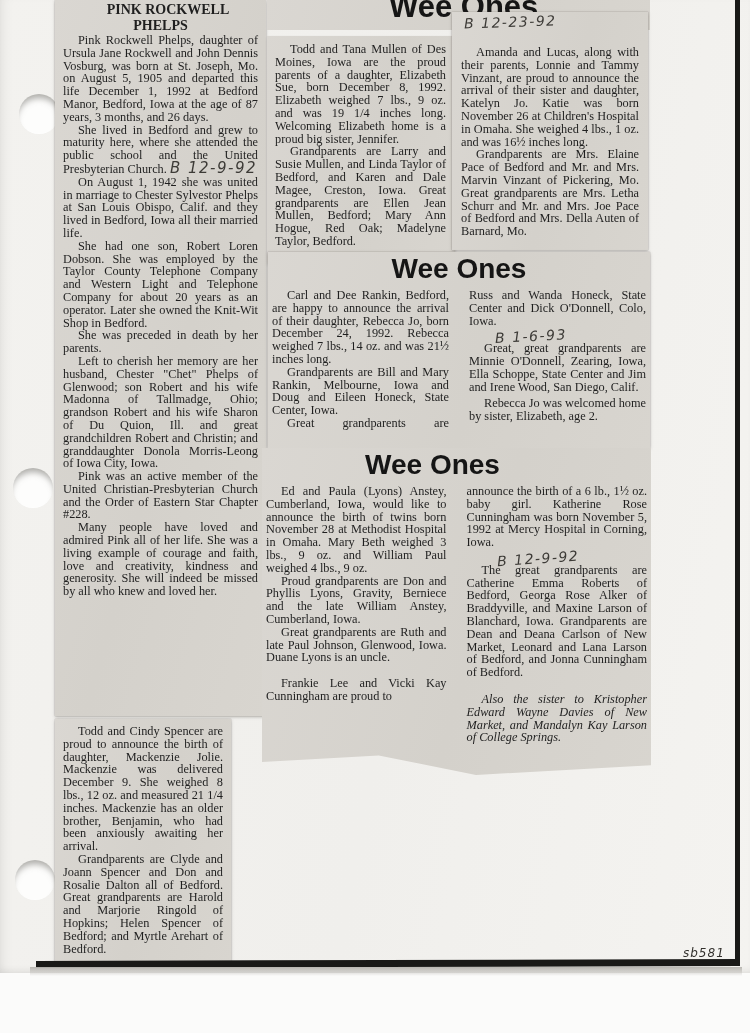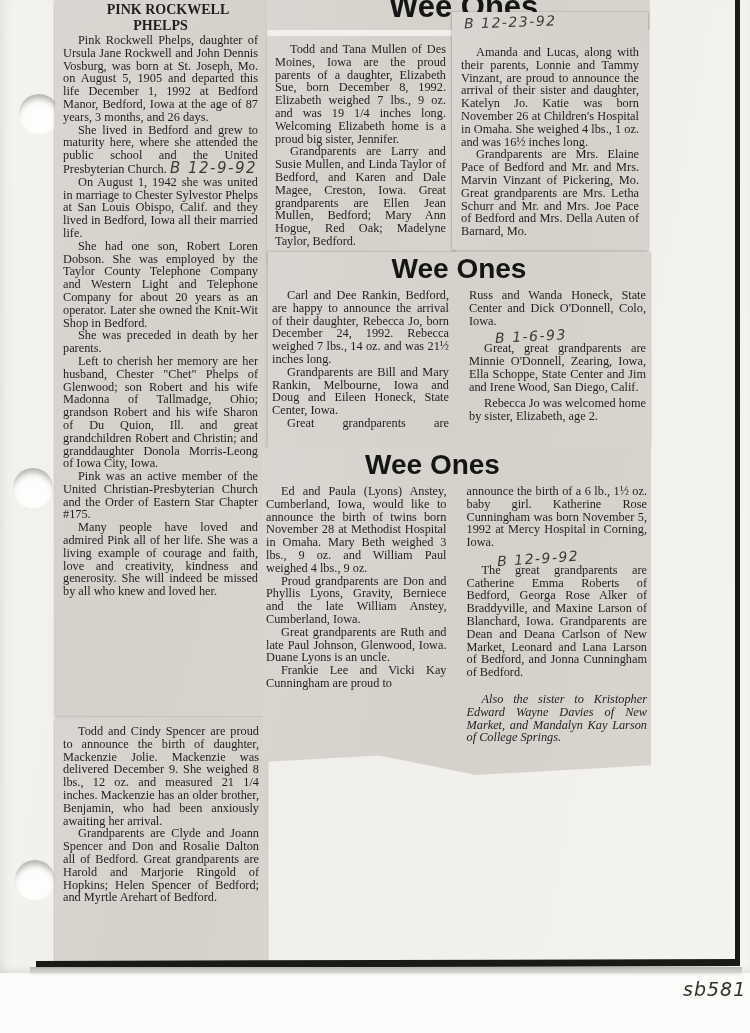--- a/index.html
+++ b/index.html
@@ -24,46 +24,46 @@
   .news p.spread{text-align-last:justify;}
   .obit-title{font-weight:bold;text-align:center;font-size:14px;line-height:16px;
               margin:3px 0 3px;text-indent:0;}
   .wee{font-family:"Liberation Sans", sans-serif;font-weight:bold;color:#151515;
        letter-spacing:0;white-space:nowrap;}
   .hand{font-family:"DejaVu Sans", sans-serif;font-style:italic;color:#3d3b37;
         font-size:14px;letter-spacing:1.5px;white-space:nowrap;}
   .cols{display:flex;gap:20px;padding:0 4px;}
   .col{flex:1 1 0;}
   .sb{position:absolute;left:683px;top:946px;font-family:"DejaVu Sans",sans-serif;
-      font-style:italic;font-size:19px;letter-spacing:1px;color:#33312d;margin-top:32px;}
+      font-style:italic;font-size:12px;letter-spacing:1px;color:#33312d;}
 </style>
 </head>
 <body>
 
 <div id="stage">
   <div class="page"></div>
 
   <div class="hole" style="left:19px;top:94px;"></div>
   <div class="hole" style="left:13px;top:468px;"></div>
   <div class="hole" style="left:15px;top:860px;"></div>
 
   <div class="clip news" style="left:55px;top:0;width:211px;height:716px;padding:2px 8px;box-sizing:border-box;">
     <p class="obit-title"><span>PINK ROCKWELL</span><br><span>PHELPS</span></p>
     <p>Pink Rockwell Phelps, daughter of Ursula Jane Rockwell and John Dennis Vosburg, was born at St. Joseph, Mo. on August 5, 1905 and departed this life December 1, 1992 at Bedford Manor, Bedford, Iowa at the age of 87 years, 3 months, and 26 days.</p>
     <p><span>She lived in Bedford and grew to maturity here, where she attended the public school and the United Presbyterian Church.</span>
       <span class="hand" style="font-size:15px;">B 12-9-92</span></p>
     <p>On August 1, 1942 she was united in marriage to Chester Sylvestor Phelps at San Louis Obispo, Calif. and they lived in Bedford, Iowa all their married life.</p>
     <p>She had one son, Robert Loren Dobson. She was employed by the Taylor County Telephone Company and Western Light and Telephone Company for about 20 years as an operator. Later she owned the Knit-Wit Shop in Bedford.</p>
     <p>She was preceded in death by her parents.</p>
     <p>Left to cherish her memory are her husband, Chester "Chet" Phelps of Glenwood; son Robert and his wife Madonna of Tallmadge, Ohio; grandson Robert and his wife Sharon of Du Quion, Ill. and great grandchildren Robert and Christin; and granddaughter Donola Morris-Leong of Iowa City, Iowa.</p>
-    <p>Pink was an active member of the United Christian-Presbyterian Church and the Order of Eastern Star Chapter #175.</p>
+    <p>Pink was an active member of the United Christian-Presbyterian Church and the Order of Eastern Star Chapter #228.</p>
     <p>Many people have loved and admired Pink all of her life. She was a living example of courage and faith, love and creativity, kindness and generosity. She will indeed be missed by all who knew and loved her.</p>
   </div>
 
-  <div class="clip news" style="left:55px;top:719px;width:212px;height:246px;padding:6px 8px;box-sizing:border-box;">
+  <div class="clip news" style="left:55px;top:719px;width:176px;height:246px;padding:6px 8px;box-sizing:border-box;">
     <p>Todd and Cindy Spencer are proud to announce the birth of daughter, Mackenzie Jolie. Mackenzie was delivered December 9. She weighed 8 lbs., 12 oz. and measured 21 1/4 inches. Mackenzie has an older brother, Benjamin, who had been anxiously awaiting her arrival.</p>
     <p>Grandparents are Clyde and Joann Spencer and Don and Rosalie Dalton all of Bedford. Great grandparents are Harold and Marjorie Ringold of Hopkins; Helen Spencer of Bedford; and Myrtle Arehart of Bedford.</p>
   </div>
 
   <div class="clip" style="left:267px;top:0;width:383px;height:30px;overflow:hidden;box-shadow:none;">
     <div class="wee" style="position:absolute;left:122px;top:-11px;font-size:31px;">Wee Ones</div>
   </div>
 
   <div class="clip news" style="left:267px;top:36px;width:187px;height:227px;padding:7px 8px;box-sizing:border-box;box-shadow:1px 2px 3px rgba(80,75,65,.3);">
     <p>Todd and Tana Mullen of Des Moines, Iowa are the proud parents of a daughter, Elizabeth Sue, born December 8, 1992. Elizabeth weighed 7 lbs., 9 oz. and was 19 1/4 inches long. Welcoming Elizabeth home is a proud big sister, Jennifer.</p>
@@ -93,21 +93,21 @@
     </div>
   </div>
 
   <div class="clip" style="left:262px;top:448px;width:389px;height:327px;clip-path:polygon(0 0,100% 0,100% 97%,55% 100%,30% 94%,0 96%);">
     <div class="wee" style="font-size:28px;text-align:center;margin-top:1px;transform:translateX(-24px);">Wee Ones</div>
     <div class="cols news" style="margin-top:4px;">
       <div class="col">
         <p>Ed and Paula (Lyons) Anstey, Cumberland, Iowa, would like to announce the birth of twins born November 28 at Methodist Hospital in Omaha. Mary Beth weighed 3 lbs., 9 oz. and William Paul weighed 4 lbs., 9 oz.</p>
         <p>Proud grandparents are Don and Phyllis Lyons, Gravity, Berniece and the late William Anstey, Cumberland, Iowa.</p>
         <p>Great grandparents are Ruth and late Paul Johnson, Glenwood, Iowa. Duane Lyons is an uncle.</p>
-        <p style="">Frankie Lee and Vicki Kay Cunningham are proud to</p>
+        <p style="margin-top:13px;">Frankie Lee and Vicki Kay Cunningham are proud to</p>
       </div>
       <div class="col">
         <p class="noindent">announce the birth of a 6 lb., 1½ oz. baby girl. Katherine Rose Cunningham was born November 5, 1992 at Mercy Hospital in Corning, Iowa.</p>
         <div class="hand" style="margin:1px 0 1px 30px;transform:rotate(-4deg);">B 12-9-92</div>
         <p>The great grandparents are Catherine Emma Roberts of Bedford, Georga Rose Alker of Braddyville, and Maxine Larson of Blanchard, Iowa. Grandparents are Dean and Deana Carlson of New Market, Leonard and Lana Larson of Bedford, and Jonna Cunningham of Bedford.</p>
         <p style="margin-top:14px;font-style:italic;">Also the sister to Kristopher Edward Wayne Davies of New Market, and Mandalyn Kay Larson of College Springs.</p>
       </div>
     </div>
   </div>
 

